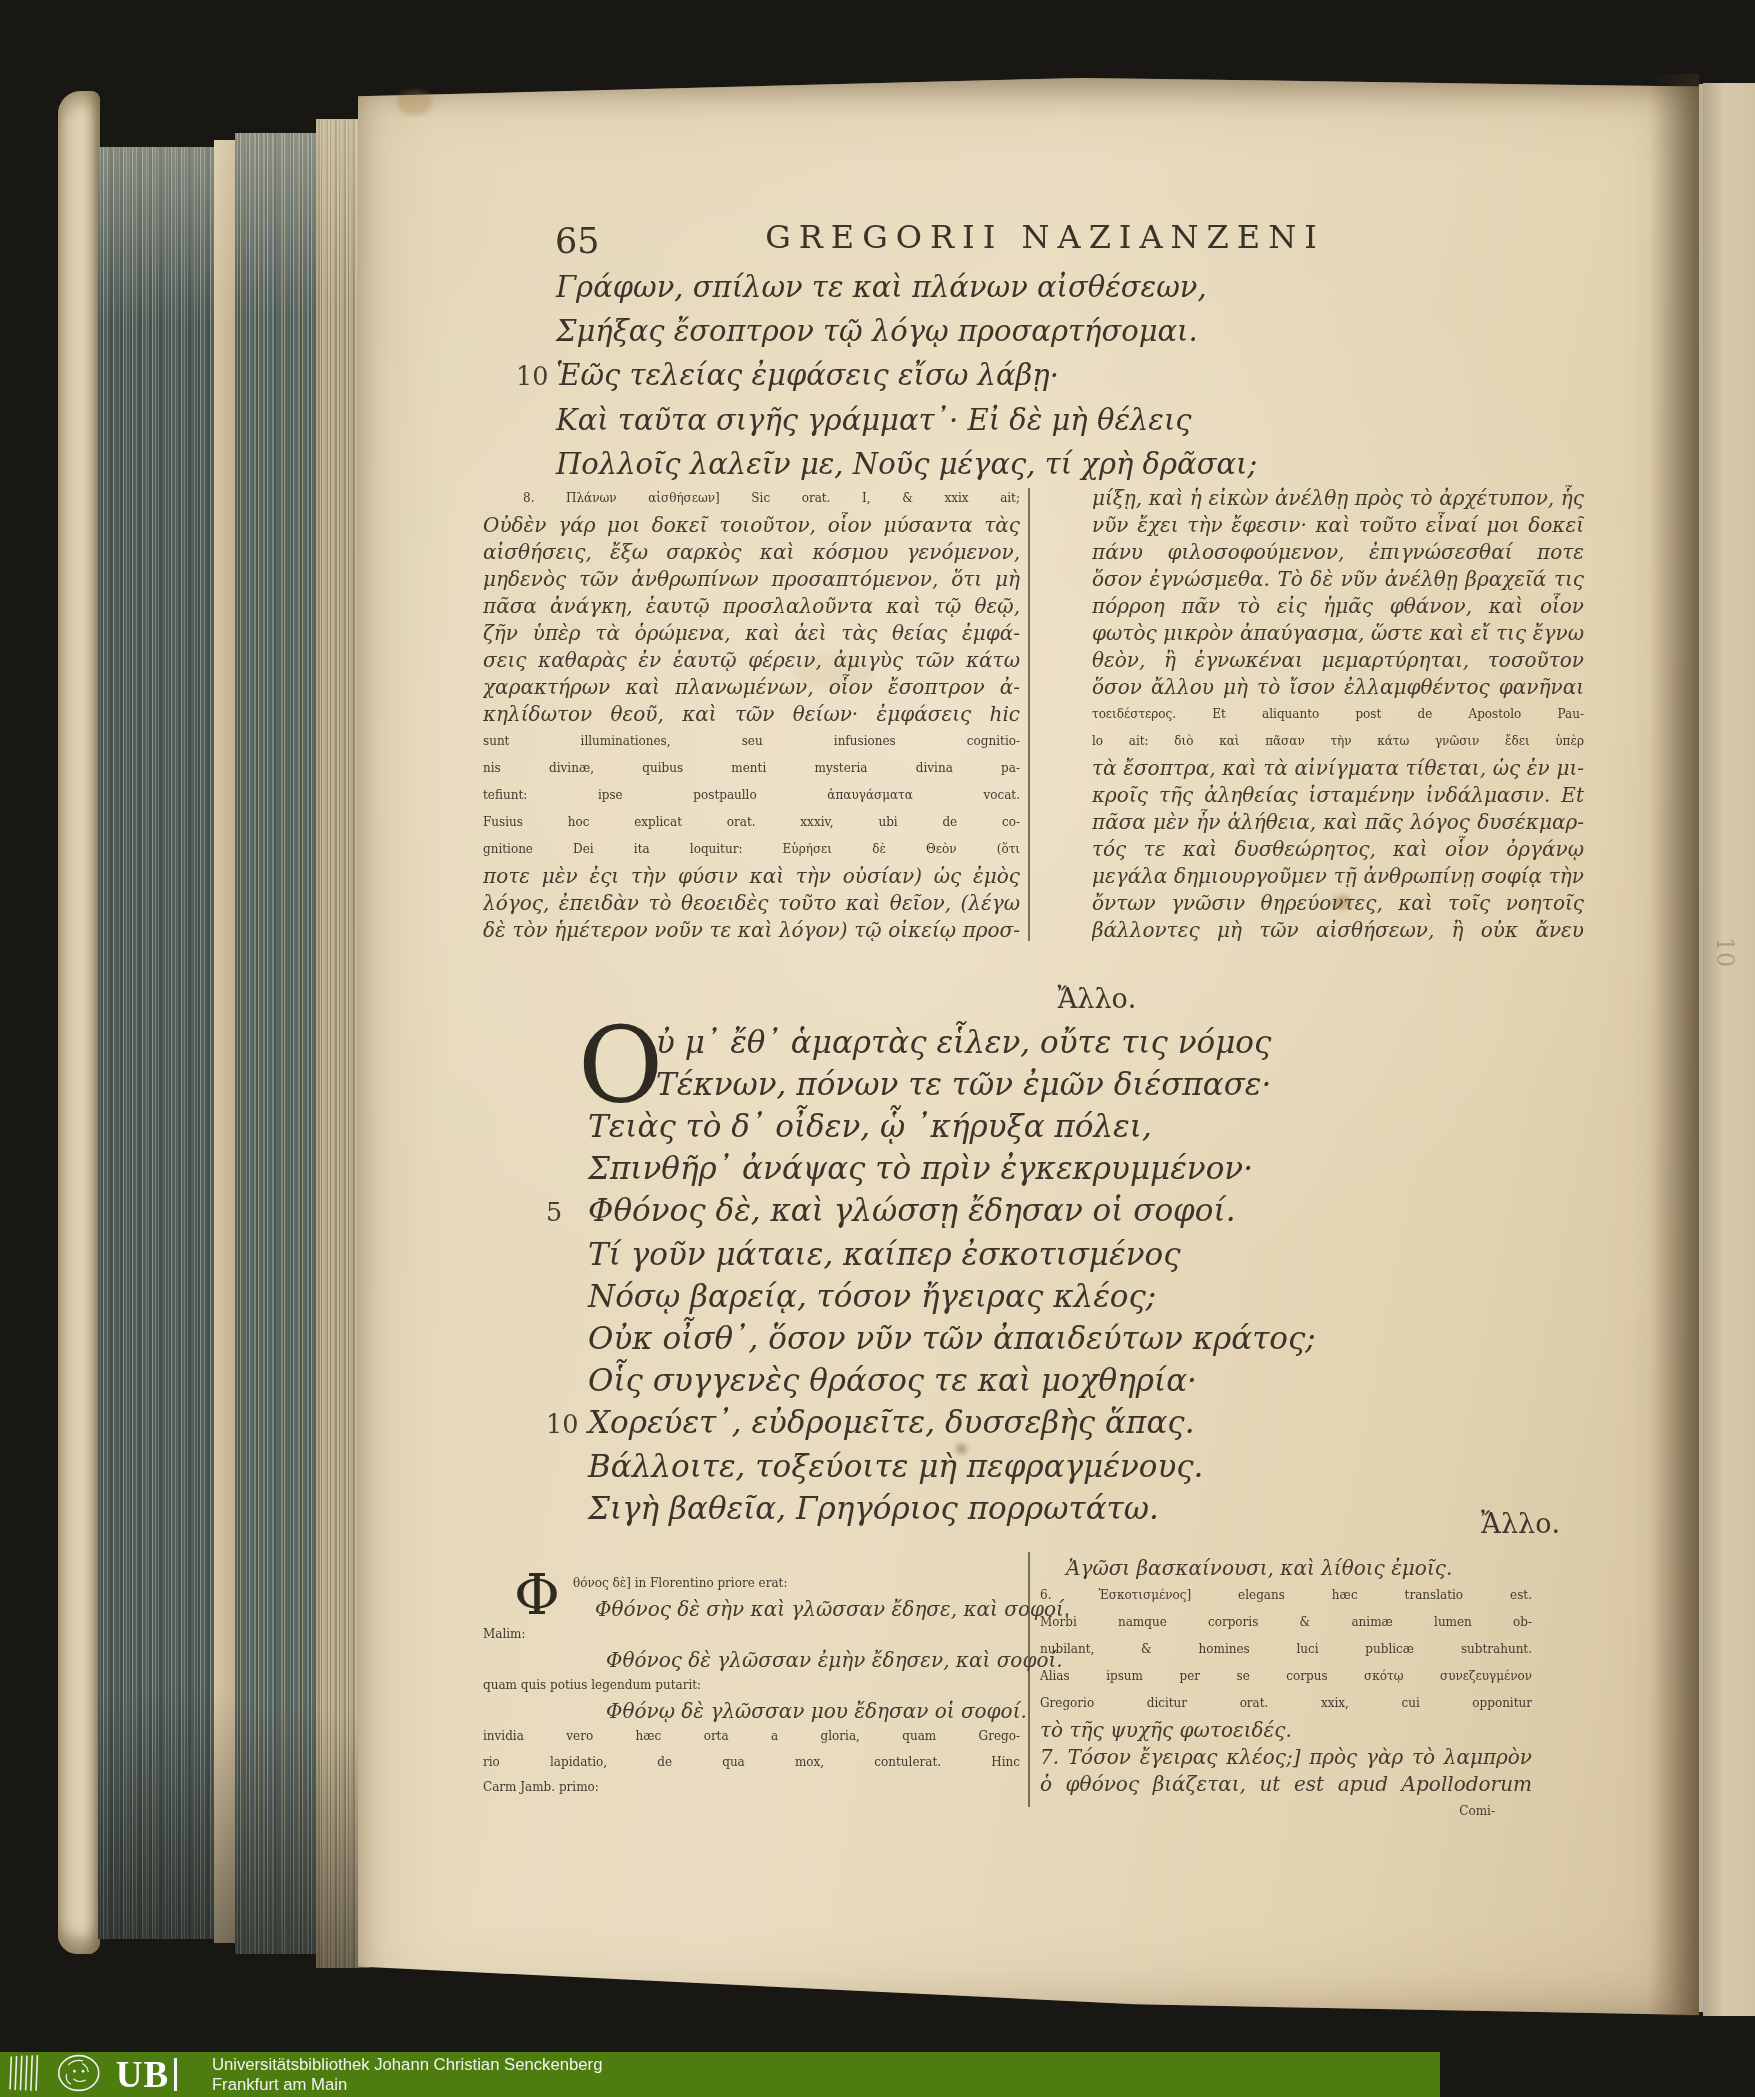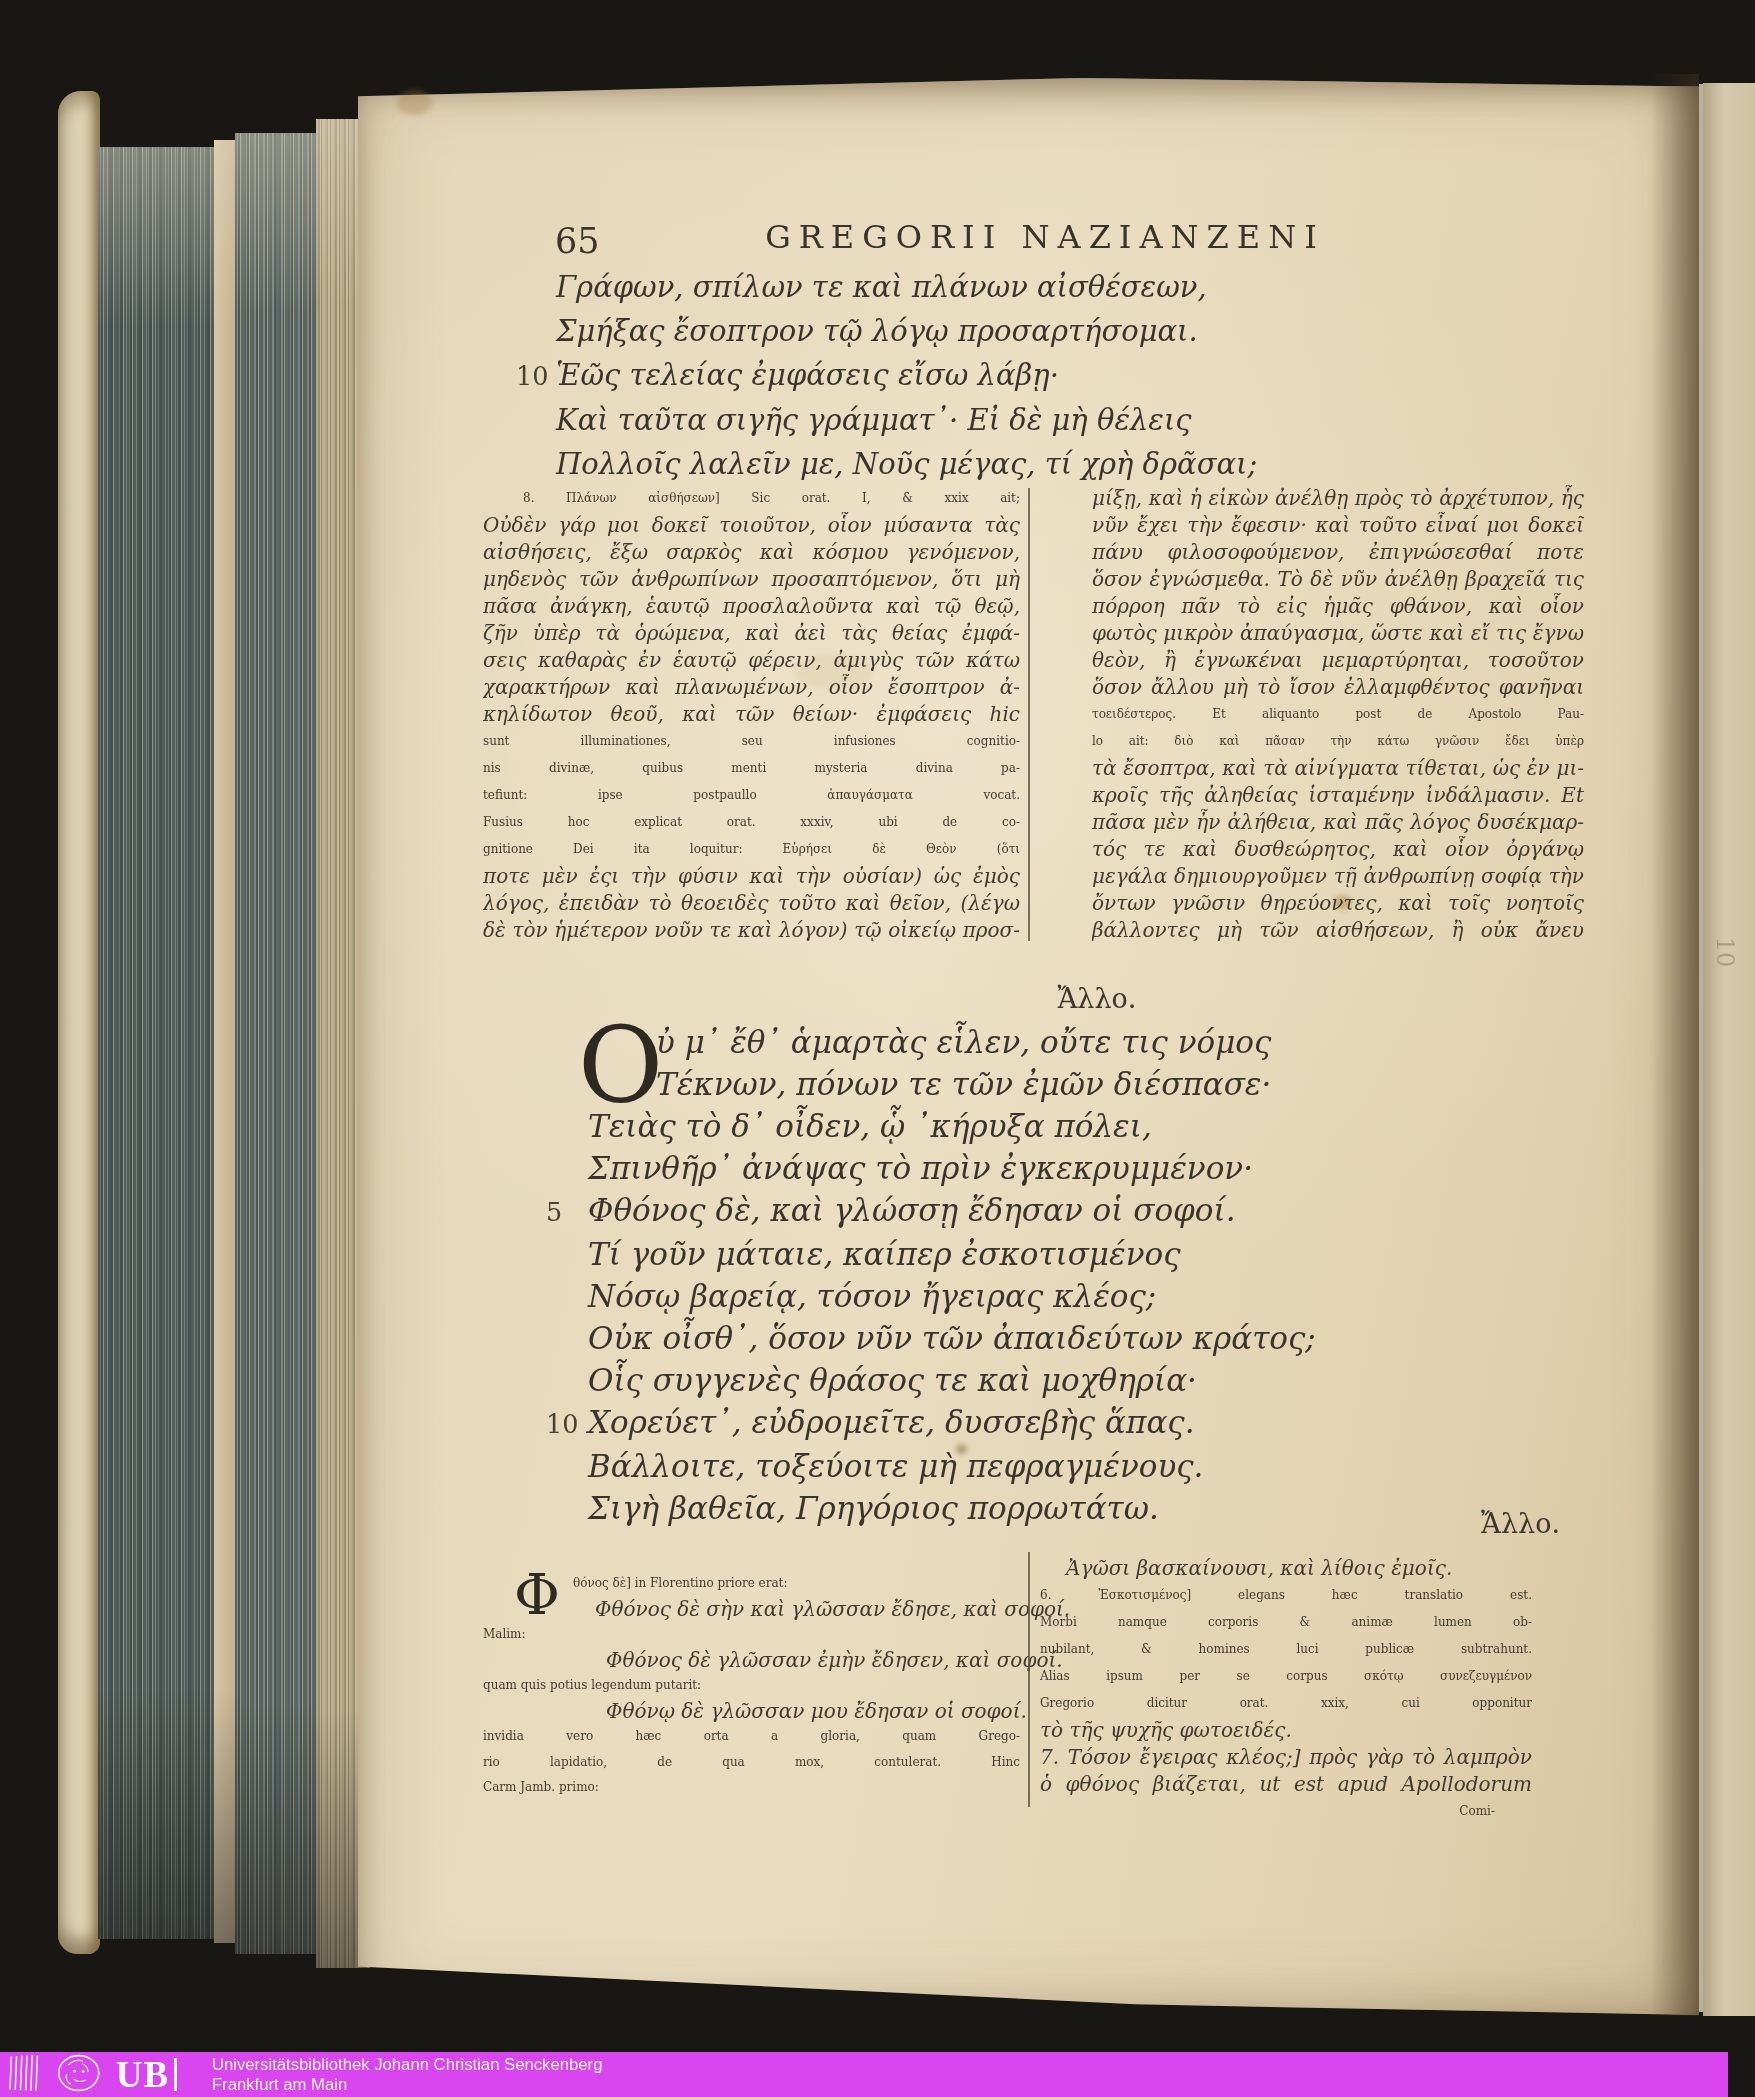--- a/index.html
+++ b/index.html
@@ -74,21 +74,21 @@
   .para-indent{padding-left:40px;}
   .indent{padding-left:123px;white-space:nowrap;text-align:left;text-align-last:left;}
   .indent2{padding-left:26px;}
   .dc1{padding-left:90px;}
   .dc2{padding-left:112px;}
   .catchword{text-align:right;text-align-last:right;padding-right:37px;}
   .col-divider{position:absolute;width:1.8px;background:#5a5441;opacity:.8;}
   .div-top{left:1028px;top:488px;height:453px;}
   .div-bottom{left:1028px;top:1552px;height:255px;}
   
-  .footer{position:absolute;left:0;top:2052px;width:1728px;height:45px;background:#d946ef;
+  .footer{position:absolute;left:0;top:2052px;width:1440px;height:45px;background:#4d7c0f;
     display:flex;align-items:center;font-family:"Liberation Sans",sans-serif;}
   .logo-wrap{display:flex;align-items:center;height:100%;margin-left:7px;}
   .ub-text{font-family:"Liberation Serif",serif;font-weight:bold;font-size:37px;color:#fbfbfb;
     letter-spacing:0.9px;margin-left:1.8px;}
   .ub-bar{width:2.6px;height:33px;background:#f5f5f5;margin-left:5.3px;}
   .f-lines{margin-left:35px;color:#f2f2f2;font-size:16.7px;line-height:20px;}
 </style>
 </head>
 <body>
 

